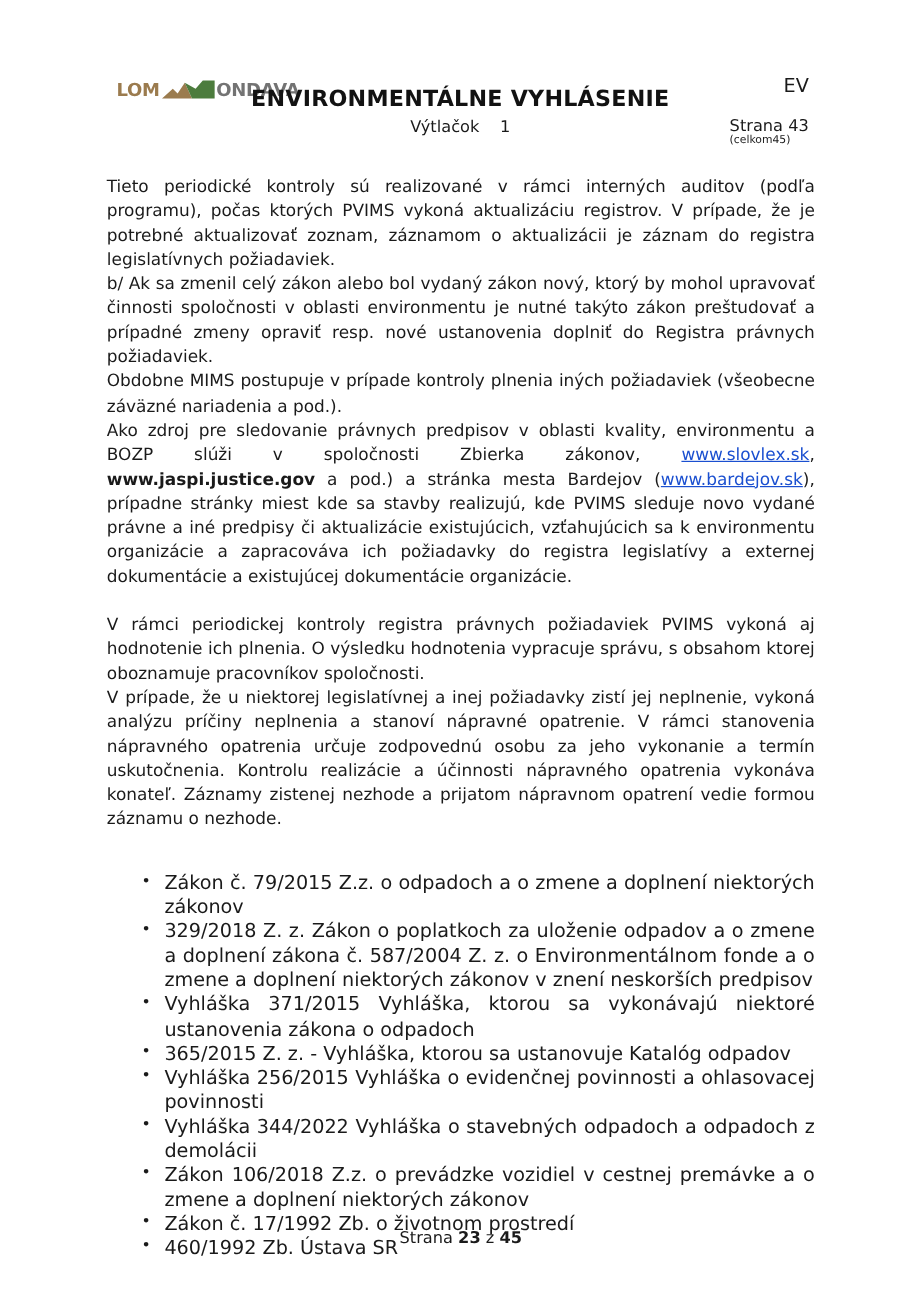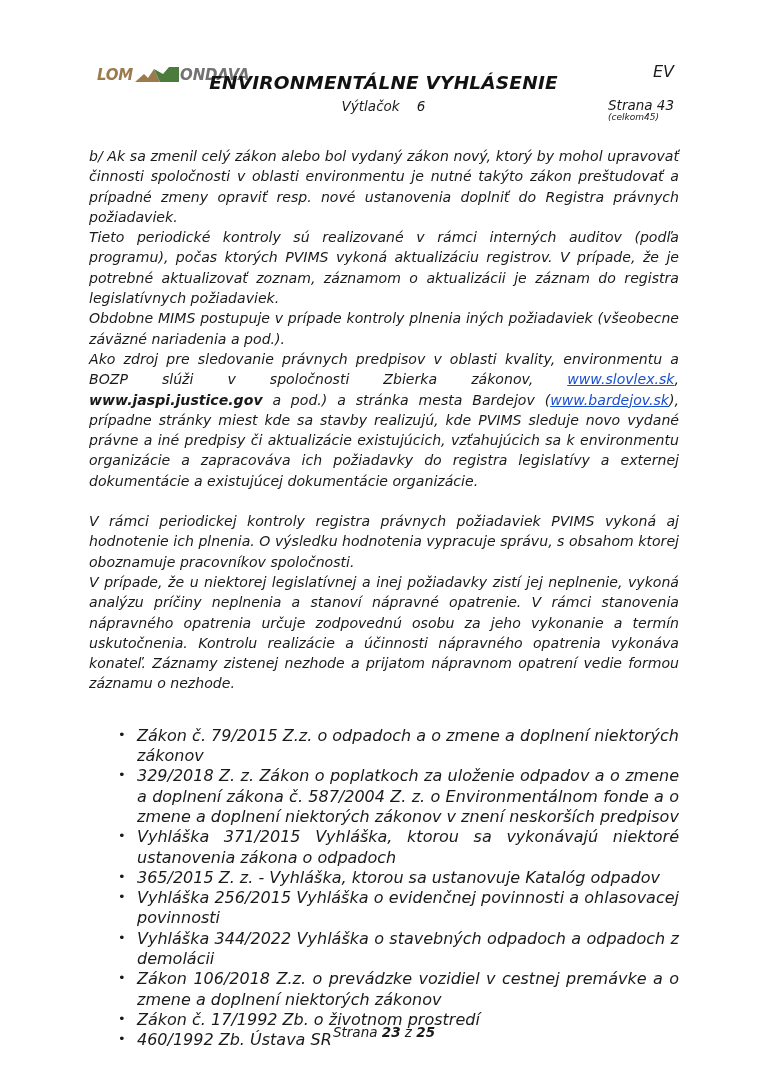--- a/index.html
+++ b/index.html
@@ -10,21 +10,20 @@
   body {
     font-family: "DejaVu Sans", sans-serif;
     color: #1a1a1a;
   }
   .page {
     position: relative;
     width: 768px;
     height: 1086px;
     background: #ffffff;
     overflow: hidden;
-    font-style: italic;
   }
 
   
   .header {
     position: absolute;
     top: 52px;
     left: 89px;
     width: 589px;
     height: 86px;
   }
@@ -189,32 +188,32 @@
           <path d="M19 3 L25 16 L44 16 L44 1 L34 1 L28 8 Z" fill="#4c7c3d"></path>
         </svg>
         <span class="logo-ondava">ONDAVA</span>
       </div>
 
       <div class="doc-title">ENVIRONMENTÁLNE VYHLÁSENIE</div>
       <div class="doc-code">EV</div>
     </div>
 
     <div class="header-row2">
-      <div class="vytlacok">Výtlačok    6</div>
+      <div class="vytlacok">Výtlačok    1</div>
       <div class="strana-box">
         <div class="strana-main">Strana 43</div>
         <div class="strana-sub">(celkom45)</div>
       </div>
     </div>
   </div>
 
   <div class="body-wrap">
 
+    <p class="para">Tieto periodické kontroly sú realizované v rámci interných auditov (podľa programu), počas ktorých PVIMS vykoná aktualizáciu registrov. V prípade, že je potrebné aktualizovať zoznam, záznamom o aktualizácii je záznam do registra legislatívnych požiadaviek.</p>
     <p class="para">b/ Ak sa zmenil celý zákon alebo bol vydaný zákon nový, ktorý by mohol upravovať činnosti spoločnosti  v oblasti environmentu je nutné takýto zákon preštudovať a prípadné zmeny opraviť resp. nové ustanovenia doplniť do Registra právnych požiadaviek.</p>
-    <p class="para">Tieto periodické kontroly sú realizované v rámci interných auditov (podľa programu), počas ktorých PVIMS vykoná aktualizáciu registrov. V prípade, že je potrebné aktualizovať zoznam, záznamom o aktualizácii je záznam do registra legislatívnych požiadaviek.</p>
     <p class="para">Obdobne MIMS postupuje v prípade kontroly plnenia iných požiadaviek (všeobecne záväzné nariadenia a pod.).</p>
 
     <p class="para"><span>Ako  zdroj pre sledovanie právnych predpisov v oblasti kvality, environmentu a BOZP slúži v spoločnosti Zbierka zákonov, </span><a class="link" href="#">www.slovlex.sk</a><span>, </span><span class="strong">www.jaspi.justice.gov</span><span> a pod.) a stránka mesta Bardejov (</span><a class="link" href="#">www.bardejov.sk</a><span>), prípadne stránky miest kde sa stavby realizujú, kde PVIMS sleduje novo vydané právne a iné predpisy či aktualizácie existujúcich, vzťahujúcich sa k environmentu organizácie a zapracováva ich požiadavky do registra legislatívy a externej dokumentácie a existujúcej dokumentácie organizácie.</span></p>
 
     <div class="spacer"></div>
 
     <p class="para">V rámci periodickej kontroly registra právnych požiadaviek PVIMS vykoná aj hodnotenie ich plnenia. O výsledku hodnotenia vypracuje správu, s obsahom ktorej oboznamuje pracovníkov spoločnosti.</p>
     <p class="para">V prípade, že u niektorej legislatívnej a inej požiadavky zistí jej neplnenie, vykoná analýzu príčiny neplnenia a stanoví nápravné opatrenie. V rámci stanovenia nápravného opatrenia určuje zodpovednú osobu za jeho vykonanie a termín uskutočnenia. Kontrolu realizácie a účinnosti nápravného opatrenia vykonáva konateľ. Záznamy zistenej nezhode a prijatom nápravnom opatrení vedie formou záznamu o nezhode.</p>
 
     <div class="spacer"></div>
@@ -230,16 +229,16 @@
       <li>Vyhláška 256/2015 Vyhláška o evidenčnej povinnosti a ohlasovacej povinnosti</li>
       <li>Vyhláška 344/2022 Vyhláška o stavebných odpadoch a odpadoch z demolácii</li>
       <li>Zákon 106/2018 Z.z. o prevádzke vozidiel v cestnej premávke a o zmene a doplnení niektorých zákonov</li>
       <li>Zákon č. 17/1992 Zb. o životnom prostredí</li>
       <li>460/1992 Zb. Ústava SR</li>
 
     </ul>
   </div>
 
   <div class="footer">
-    <span>Strana </span><b>23</b><span> z </span><b>25</b>
+    <span>Strana </span><b>23</b><span> z </span><b>45</b>
   </div>
 
 </div>
 
 </body></html>

